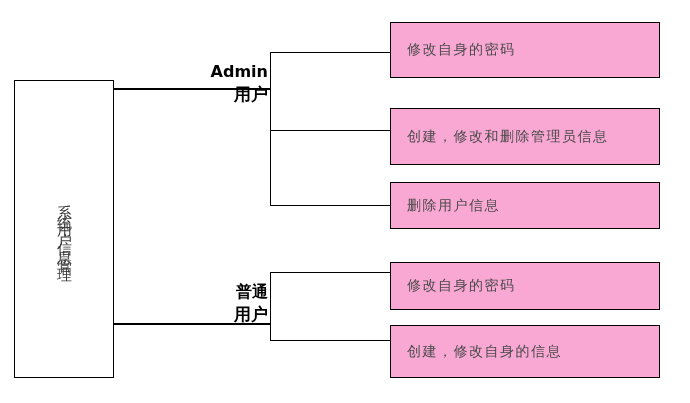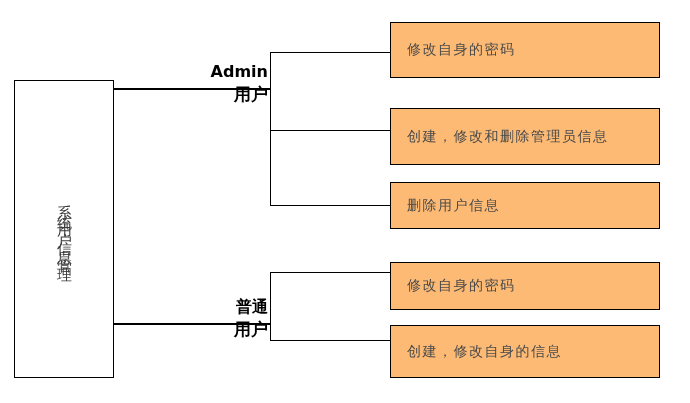--- a/index.html
+++ b/index.html
@@ -76,28 +76,28 @@
     height:22px;
   }
   .branch-label .line2{
     font-size:17px;
     line-height:22px;
     height:24px;
     font-family:Liberation Serif, serif;
   }
 
   #branch-admin{ left:118px; top:62px; }
-  #branch-normal{ left:118px; top:297px; }
+  #branch-normal{ left:118px; top:282px; }
 
   
   .leaf-box{
     position:absolute;
     box-sizing:border-box;
     border:1px solid #000000;
-    background:#fdba74;
+    background:#f9a8d4;
     left:390px;
     width:270px;
     display:flex;
     align-items:center;
   }
   .leaf-box .leaf-text{
     font-family:"DejaVu Serif","Liberation Serif",serif;
     font-size:14px;
     color:#4a4a4a;
     letter-spacing:1.5px;

